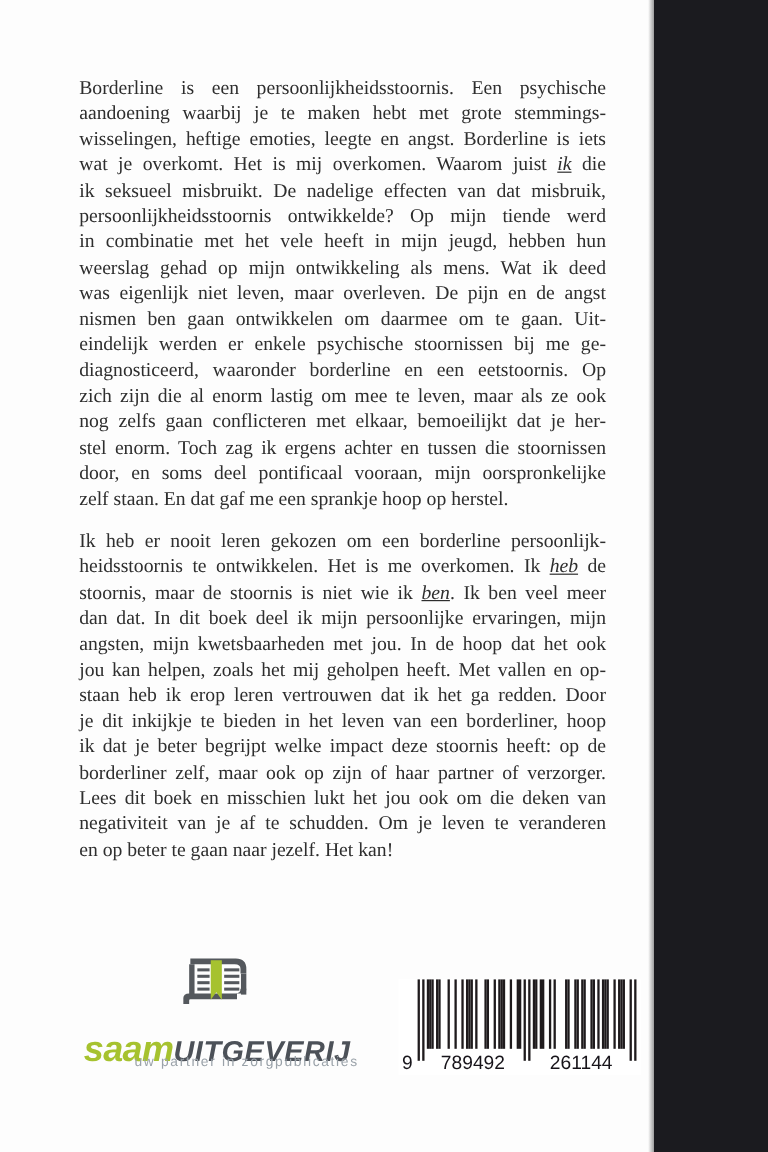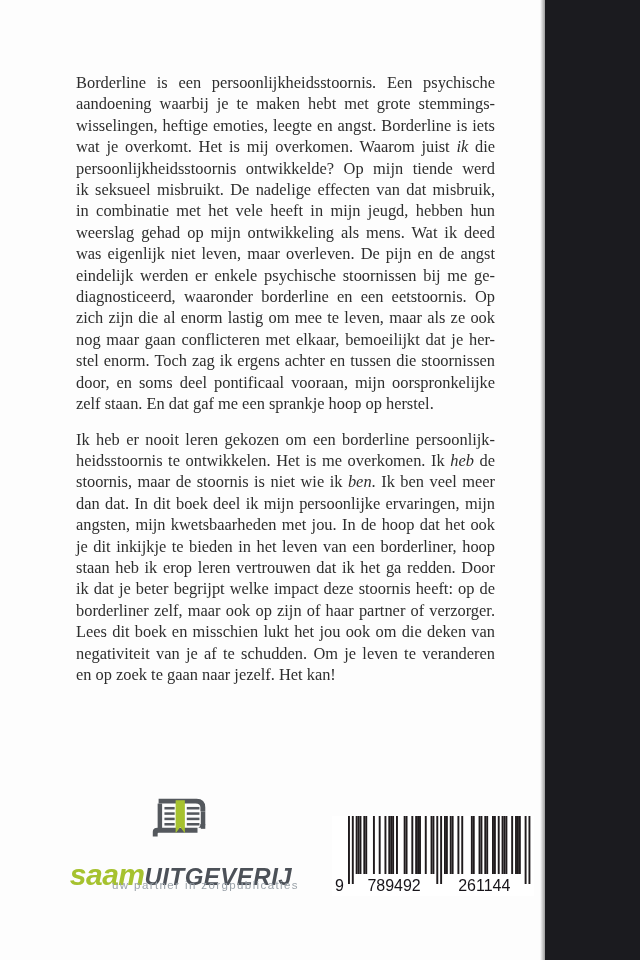--- a/index.html
+++ b/index.html
@@ -15,29 +15,29 @@
   }
   .spine{
     position:absolute;top:0;bottom:0;left:545px;width:95px;
     background:#1b1b1f;
   }
   
   .text-block{
     position:absolute;left:66px;top:62px;width:439px;
     font-size:16.4px;line-height:21.4px;color:#2e2e2e;
   }
-  .para{margin:10px;}
+  .para{margin:0;}
   .para + .para{margin-top:14px;}
   .tline{
     text-align:justify;
     text-align-last:justify;
     white-space:normal;
   }
   .tline.lastline{text-align-last:left;}
-  .tline em{font-style:italic;}
+  .tline em{font-style:italic;text-decoration:underline;}
   
   .logo-icon{position:absolute;left:145px;top:793px;width:70px;height:60px;}
   .wordmark{
     position:absolute;left:63px;top:860px;width:236px;
     text-align:center;white-space:nowrap;
     font-family:"Liberation Sans","DejaVu Sans",sans-serif;
     font-weight:bold;line-height:30px;font-style:italic;
   }
   .wordmark .brand-primary{font-size:30px;letter-spacing:-0.5px;}
   .wordmark .brand-secondary{font-size:24px;letter-spacing:0.5px;text-transform:uppercase;}
@@ -58,46 +58,48 @@
 <body>
 
 <div>
 
   <div class="text-block">
       <div class="para">
         <div class="tline">Borderline is een persoonlijkheidsstoornis. Een psychische</div>
         <div class="tline">aandoening waarbij je te maken hebt met grote stemmings-</div>
         <div class="tline">wisselingen, heftige emoties, leegte en angst. Borderline is iets</div>
         <div class="tline">wat je overkomt. Het is mij overkomen. Waarom juist <em>ik</em> die</div>
+        <div class="tline">ik seksueel misbruikt. De nadelige effecten van dat misbruik,</div>
         <div class="tline">persoonlijkheidsstoornis ontwikkelde? Op mijn tiende werd</div>
-        <div class="tline">ik seksueel misbruikt. De nadelige effecten van dat misbruik,</div>
         <div class="tline">in combinatie met het vele heeft in mijn jeugd, hebben hun</div>
         <div class="tline">weerslag gehad op mijn ontwikkeling als mens. Wat ik deed</div>
         <div class="tline">was eigenlijk niet leven, maar overleven. De pijn en de angst</div>
+        <div class="tline">nismen ben gaan ontwikkelen om daarmee om te gaan. Uit-</div>
         <div class="tline">eindelijk werden er enkele psychische stoornissen bij me ge-</div>
         <div class="tline">diagnosticeerd, waaronder borderline en een eetstoornis. Op</div>
         <div class="tline">zich zijn die al enorm lastig om mee te leven, maar als ze ook</div>
-        <div class="tline">nog maar gaan conflicteren met elkaar, bemoeilijkt dat je her-</div>
+        <div class="tline">nog zelfs gaan conflicteren met elkaar, bemoeilijkt dat je her-</div>
         <div class="tline">stel enorm. Toch zag ik ergens achter en tussen die stoornissen</div>
         <div class="tline">door, en soms deel pontificaal vooraan, mijn oorspronkelijke</div>
         <div class="tline lastline">zelf staan. En dat gaf me een sprankje hoop op herstel.</div>
       </div>
       <div class="para">
         <div class="tline">Ik heb er nooit leren gekozen om een borderline persoonlijk-</div>
         <div class="tline">heidsstoornis te ontwikkelen. Het is me overkomen. Ik <em>heb</em> de</div>
         <div class="tline">stoornis, maar de stoornis is niet wie ik <em>ben</em>. Ik ben veel meer</div>
         <div class="tline">dan dat. In dit boek deel ik mijn persoonlijke ervaringen, mijn</div>
         <div class="tline">angsten, mijn kwetsbaarheden met jou. In de hoop dat het ook</div>
+        <div class="tline">jou kan helpen, zoals het mij geholpen heeft. Met vallen en op-</div>
+        <div class="tline">staan heb ik erop leren vertrouwen dat ik het ga redden. Door</div>
         <div class="tline">je dit inkijkje te bieden in het leven van een borderliner, hoop</div>
-        <div class="tline">staan heb ik erop leren vertrouwen dat ik het ga redden. Door</div>
         <div class="tline">ik dat je beter begrijpt welke impact deze stoornis heeft: op de</div>
         <div class="tline">borderliner zelf, maar ook op zijn of haar partner of verzorger.</div>
         <div class="tline">Lees dit boek en misschien lukt het jou ook om die deken van</div>
         <div class="tline">negativiteit van je af te schudden. Om je leven te veranderen</div>
-        <div class="tline lastline">en op zoek te gaan naar jezelf. Het kan!</div>
+        <div class="tline lastline">en op beter te gaan naar jezelf. Het kan!</div>
       </div>
     </div>
 
   <svg class="logo-icon" viewBox="0 0 72 60" aria-hidden="true">
 
     <path d="M14,5 H53 Q62,5 62,14 V18 H57 V14 Q57,10 52,10 H14 Z" fill="#54585d"></path>
 
     <rect x="13" y="10" width="4.6" height="26.5" fill="#54585d"></rect>
 
     <rect x="20" y="13.5" width="10.5" height="2.6" fill="#54585d"></rect>

